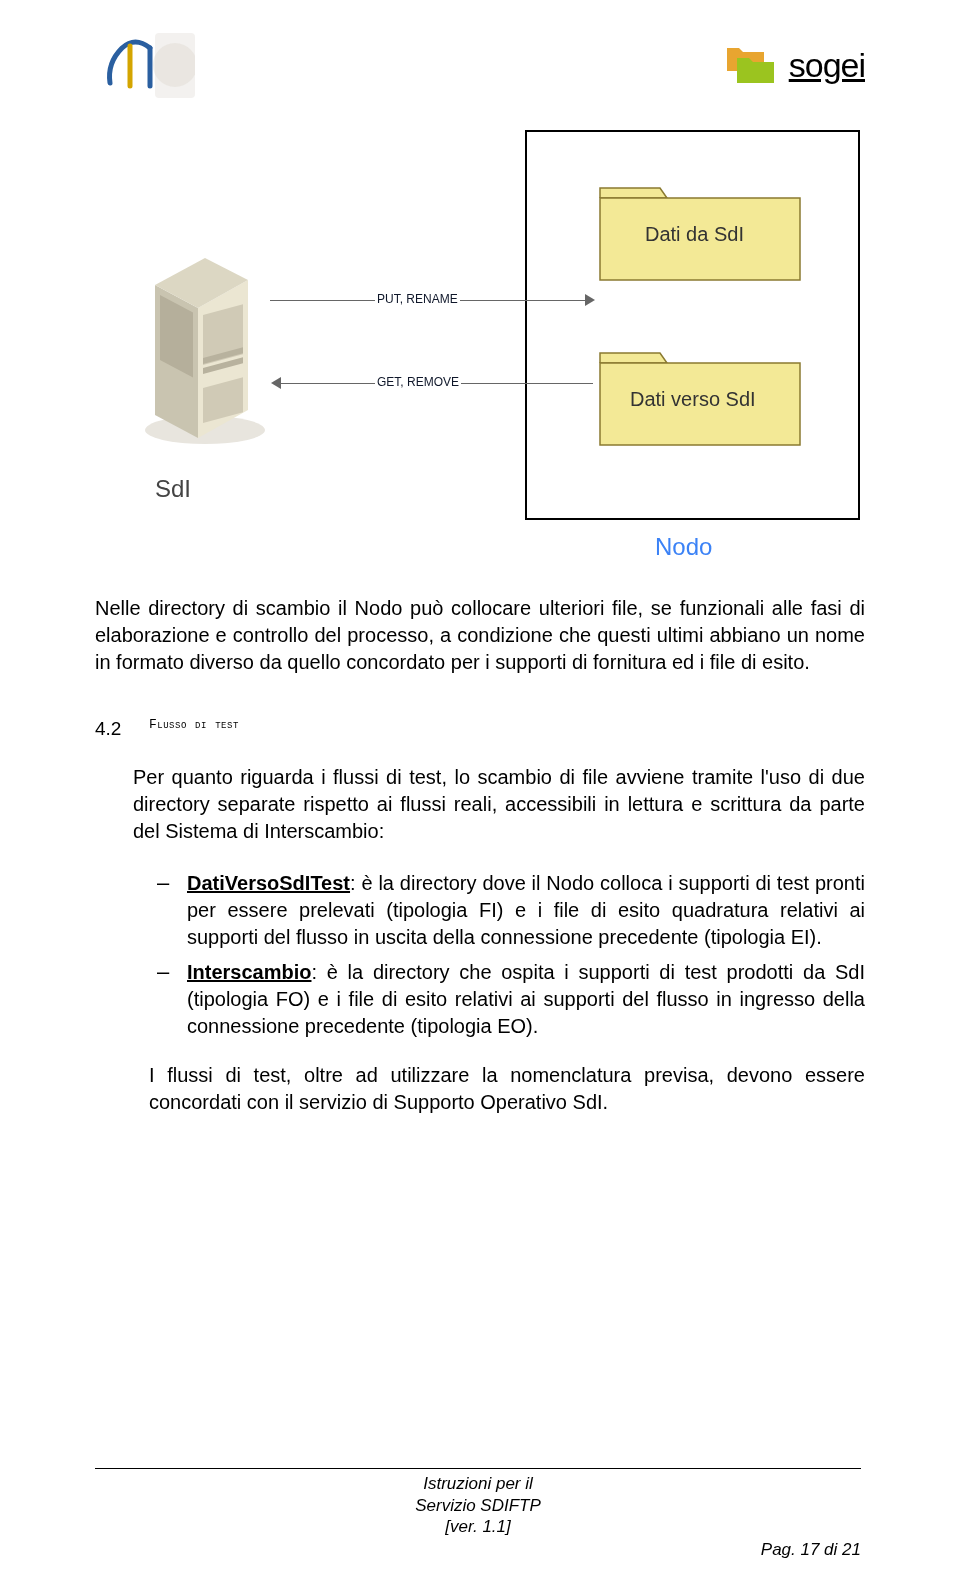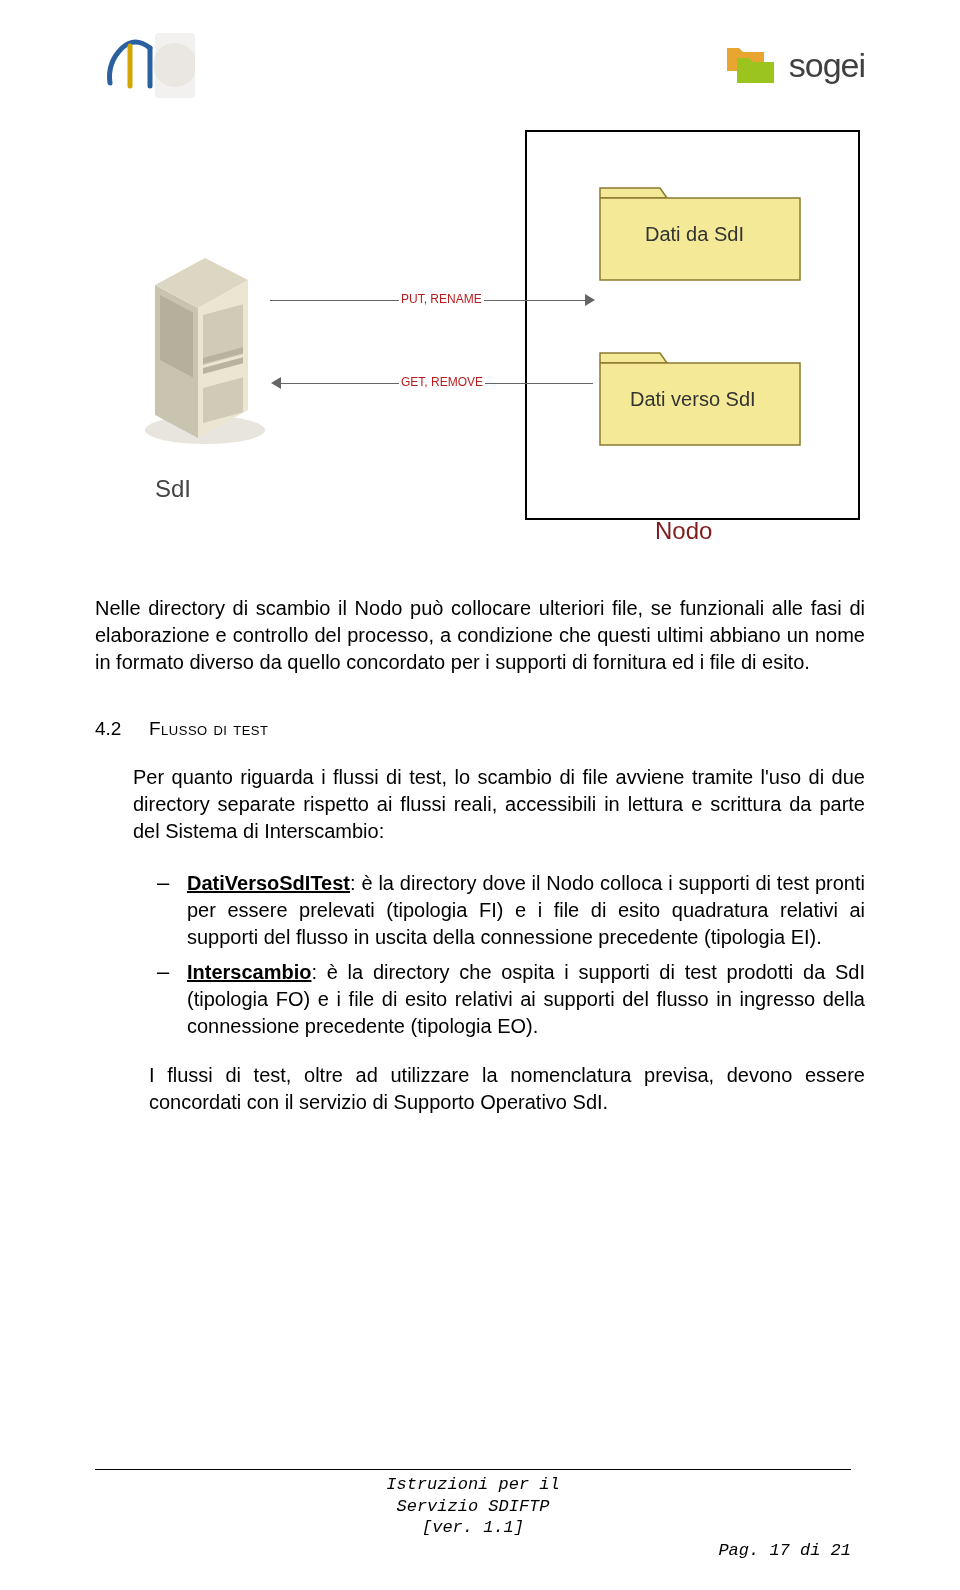--- a/index.html
+++ b/index.html
@@ -9,47 +9,47 @@
     background: #ffffff;
     font-family: Arial, Helvetica, sans-serif;
     color: #000;
     position: relative;
     padding: 25px 95px 0 95px;
   }
   .header { display: flex; justify-content: space-between; align-items: center; height: 80px; }
   .logo-left { display: flex; align-items: center; gap: 4px; }
   .sogei-logo { display: flex; align-items: center; gap: 10px; }
   .sogei-folders { position: relative; width: 60px; height: 45px; }
-  .sogei-word { font-size: 34px; font-weight: 300; color: #404040; letter-spacing: -1px; }
+  .sogei-word { font-size: 34px; font-weight: 300; color: #000000; letter-spacing: -1px; text-decoration: underline; }
 
   .diagram { position: relative; width: 770px; height: 440px; margin: 20px auto 0 auto; }
   .server { position: absolute; left: 35px; top: 115px; width: 140px; height: 210px; }
   .server-label { position: absolute; left: 60px; top: 350px; font-size: 24px; color: #444; }
   .nodo-box { position: absolute; left: 430px; top: 5px; width: 335px; height: 390px; border: 2px solid #000; }
-  .nodo-label { position: absolute; left: 560px; top: 392px; font-size: 24px; color: #7f1d1d; }
+  .nodo-label { position: absolute; left: 560px; top: 408px; font-size: 24px; color: #3b82f6; }
   .folder { position: absolute; width: 210px; height: 105px; }
   .folder svg { width: 100%; height: 100%; }
   .folder-label { position: absolute; font-size: 20px; color: #333; }
   .arrow-line { position: absolute; border-top: 1.5px solid #666; }
   .arrow-head-r { position: absolute; width: 0; height: 0; border-top: 6px solid transparent; border-bottom: 6px solid transparent; border-left: 10px solid #666; }
   .arrow-head-l { position: absolute; width: 0; height: 0; border-top: 6px solid transparent; border-bottom: 6px solid transparent; border-right: 10px solid #666; }
-  .arrow-label { position: absolute; font-size: 12px; color: #b91c1c; background: #fff; padding: 0 2px; margin-left: 24px; }
+  .arrow-label { position: absolute; font-size: 12px; color: #0f172a; background: #fff; padding: 0 2px; }
 
   .content { margin-top: 30px; font-size: 20px; line-height: 1.35; text-align: justify; }
   .section-row { display: flex; margin-top: 40px; margin-bottom: 22px; }
   .section-num { width: 54px; font-size: 19px; }
-  .section-title { font-variant: small-caps; font-size: 19px; letter-spacing: 0.5px; }
+  .section-title { font-variant: small-caps; font-size: 13px; letter-spacing: 0.5px; font-family: Liberation Mono, monospace; }
   .indent-block { margin-left: 38px; }
   .bullet-list { margin: 25px 0 0 54px; }
   .bullet { display: flex; margin-bottom: 8px; }
   .bullet-mark { width: 38px; flex-shrink: 0; font-size: 22px; line-height: 1.2; padding-left: 8px; }
   .bullet-text { flex: 1; text-align: justify; }
   .closing { margin: 22px 0 0 54px; text-align: justify; }
 
-  .footer { position: absolute; bottom: 30px; left: 95px; right: 109px; font-family: Liberation Mono, monospace; }
+  .footer { position: absolute; bottom: 30px; left: 95px; right: 99px; }
   .footer-line { border-top: 1px solid #000; margin-bottom: 4px; }
   .footer-center { text-align: center; font-size: 17px; font-style: italic; line-height: 1.25; }
   .footer-right { text-align: right; font-size: 17px; font-style: italic; margin-top: 3px; }
 </style>
 </head>
 <body>
 
 <div class="header">
   <div class="logo-left">
     <svg width="100" height="75" viewBox="0 0 100 75">

